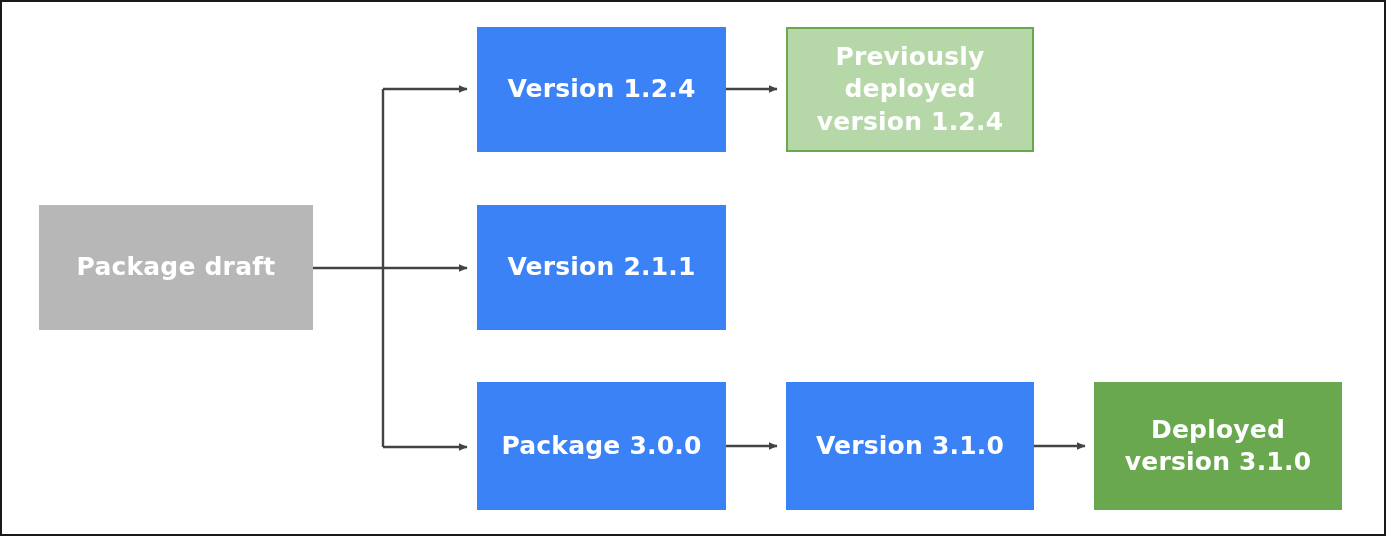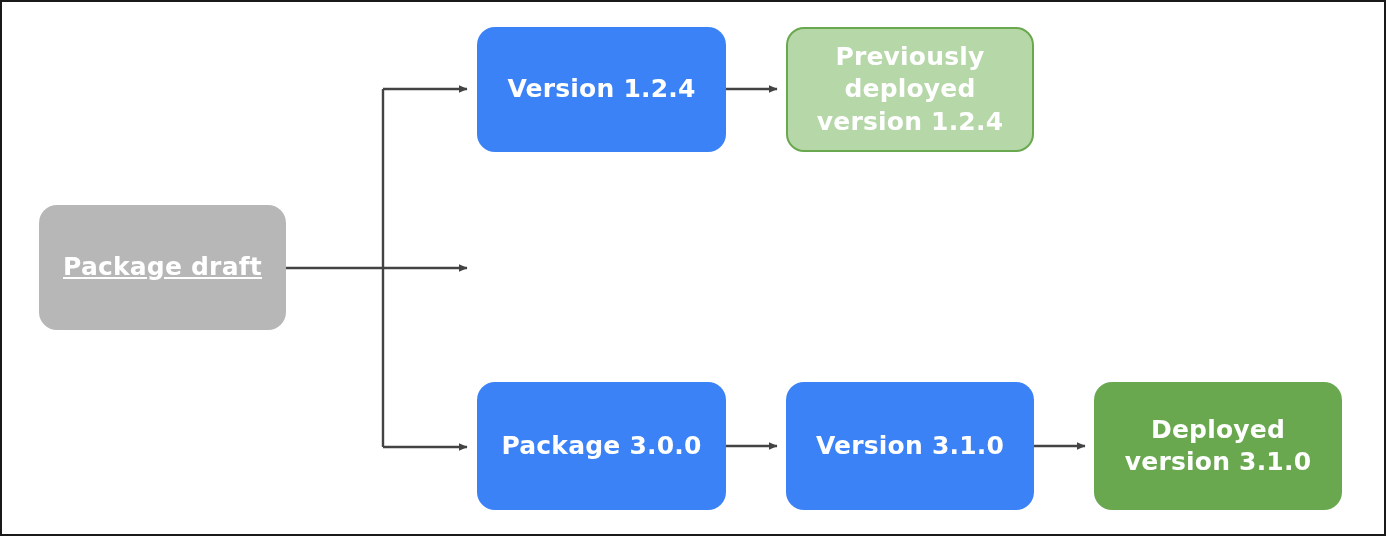--- a/index.html
+++ b/index.html
@@ -34,21 +34,20 @@
     display: flex;
     align-items: center;
     justify-content: center;
     text-align: center;
     color: #ffffff;
     font-weight: bold;
     font-size: 25px;
     line-height: 1.30;
     letter-spacing: 0.2px;
     padding: 4px 10px;
-    border-radius: 18px;
     -webkit-font-smoothing: antialiased;
   }
   .node-label {
     display: block;
     white-space: pre-line;
   }
   .node-draft   { background: #b7b7b7; }
   .node-version { background: #3b82f6; }
   .node-prev    { background: #b6d7a8; border: 2px solid #6aa84f; }
   .node-deployed{ background: #6aa84f; }
@@ -75,34 +74,37 @@
 
     <path d="M381,445 L465,445" fill="none" stroke="#434343" stroke-width="2.4" marker-end="url(#arrowhead)"></path>
 
     <path d="M724,87 L775,87" fill="none" stroke="#434343" stroke-width="2.4" marker-end="url(#arrowhead)"></path>
 
     <path d="M724,444 L775,444" fill="none" stroke="#434343" stroke-width="2.4" marker-end="url(#arrowhead)"></path>
 
     <path d="M1032,444 L1083,444" fill="none" stroke="#434343" stroke-width="2.4" marker-end="url(#arrowhead)"></path>
   </svg>
 
-  <div class="node node-draft" style="left:37px; top:203px; width:247px; height:125px;text-decoration:underline;">
+  <div class="node node-draft" style="left:37px; top:203px; width:274px; height:125px;">
     <span class="node-label">Package draft</span>
   </div>
 
   <div class="node node-version" style="left:475px; top:25px; width:249px; height:125px;">
     <span class="node-label">Version 1.2.4</span>
   </div>
 
   <div class="node node-prev" style="left:784px; top:25px; width:248px; height:125px;">
     <span class="node-label">Previously
 deployed
 version 1.2.4</span>
   </div>
 
+  <div class="node node-version" style="left:475px; top:203px; width:249px; height:125px;">
+    <span class="node-label">Version 2.1.1</span>
+  </div>
 
   <div class="node node-version" style="left:475px; top:380px; width:249px; height:128px;">
     <span class="node-label">Package 3.0.0</span>
   </div>
 
   <div class="node node-version" style="left:784px; top:380px; width:248px; height:128px;">
     <span class="node-label">Version 3.1.0</span>
   </div>
 
   <div class="node node-deployed" style="left:1092px; top:380px; width:248px; height:128px;">

